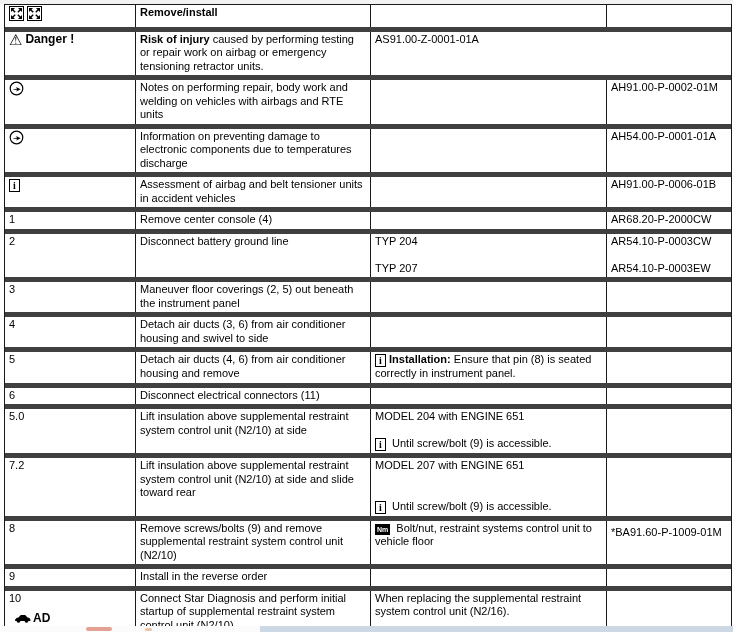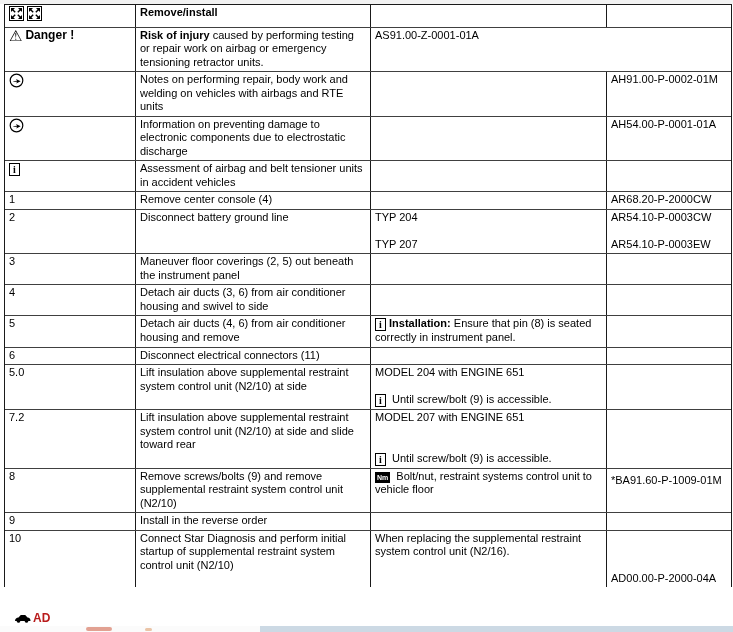--- a/index.html
+++ b/index.html
@@ -1,20 +1,20 @@
 <!DOCTYPE html>
 <html><head>
 <meta charset="utf-8">
 <style>
   html,body{margin:0;padding:0;}
   body{font-family:"Liberation Sans",sans-serif;background:#ffffff;}
   #page{position:relative;width:733px;height:632px;background:#ffffff;overflow:hidden;}
   #top-strip{position:absolute;left:0;top:0;width:733px;height:4px;background:#f2f2f2;}
   #doc-table{position:absolute;left:4px;top:4px;width:726px;border-left:1px solid #1a1a1a;border-top:1px solid #1a1a1a;border-right:1px solid #1a1a1a;background:#fff;}
-  .tr{display:flex;border-bottom:1px solid #404040;align-items:stretch;}
+  .tr{display:flex;border-bottom:5px solid #404040;align-items:stretch;}
   .tr.last{border-bottom:none;}
   .td{padding:1px 4px 2px 4px;font-size:11px;line-height:13.5px;color:#000;box-sizing:border-box;}
   .td-step{width:131px;border-right:1px solid #1a1a1a;}
   .td-desc{width:235px;border-right:1px solid #1a1a1a;}
   .td-extra{width:236px;border-right:1px solid #1a1a1a;}
   .td-code{flex:1;display:flex;flex-direction:column;}
   .td-code.align-bottom{justify-content:flex-end;padding-bottom:1px;}
   .td-code.align-nm{justify-content:flex-end;padding-bottom:25px;}
   .bold{font-weight:bold;}
   .step-bold{font-weight:bold;font-size:12px;}
@@ -22,21 +22,21 @@
   .block{margin:0;}
   .codeline{white-space:nowrap;}
   
   .ic{display:inline-block;vertical-align:middle;}
   .ic-expand{margin-right:3px;}
   .ic-danger{font-size:15px;line-height:14px;margin-right:3px;vertical-align:-2px;}
   .ic-info{border:1px solid #000;width:9px;height:11px;font-family:"Liberation Serif",serif;font-weight:bold;font-size:10px;text-align:center;line-height:11px;vertical-align:-1px;margin-right:3px;background:#fff;}
   .ic-nm{background:#000;color:#fff;font-weight:bold;font-size:7px;line-height:9px;padding:1px 2px;margin-right:3px;vertical-align:0px;}
   .ic-hand{margin-right:4px;}
   .ic-car{margin-right:2px;vertical-align:-1px;}
-  #footer-left{position:absolute;left:14px;top:611px;font-size:12px;font-weight:bold;color:#b91c1c;}
+  #footer-left{position:absolute;left:14px;top:611px;font-size:12px;font-weight:bold;color:#000000;}
   #bottom-strip{position:absolute;left:0;bottom:0;width:733px;height:6px;background:#fbfbfb;}
   #strip-blue{position:absolute;left:260px;bottom:0;width:473px;height:6px;}
   #strip-smudge{position:absolute;left:86px;bottom:1px;width:26px;height:4px;border-radius:2px;opacity:0.75;}
   #strip-dot{position:absolute;left:145px;bottom:1px;width:7px;height:3px;border-radius:2px;opacity:0.6;}
 </style>
 </head>
 <body>
 
 <div id="page">
   <div id="top-strip"></div>
@@ -72,30 +72,33 @@
         <div class="td td-extra"></div>
         <div class="td td-code">
           <div class="codeline">AH91.00-P-0002-01M</div>
         </div>
       </div>
       <div class="tr">
         <div class="td td-step"><span class="ic ic-hand"><svg width="15" height="15" viewBox="0 0 15 15">
               <circle cx="7.5" cy="7.5" r="6.3" fill="#fff" stroke="#000" stroke-width="1.2"></circle>
               <path fill="#000" d="M3.8 8.6c1.6-.6 2.8-.8 4.2-.8L7 6l4.6 2.2L7.2 10.4l.9-1.7c-1.5 0-2.9.3-4.3-.1z"></path>
             </svg></span></div>
-        <div class="td td-desc"><span>Information on preventing damage to electronic components due to electrostatic discharge</span></div>
+        <div class="td td-desc"><span>Information on preventing damage to electronic components due to temperatures discharge</span></div>
         <div class="td td-extra"></div>
         <div class="td td-code">
           <div class="codeline">AH54.00-P-0001-01A</div>
         </div>
       </div>
       <div class="tr">
         <div class="td td-step"><span class="ic ic-info">i</span></div>
         <div class="td td-desc"><span>Assessment of airbag and belt tensioner units in accident vehicles</span></div>
         <div class="td td-extra"></div>
+        <div class="td td-code">
+          <div class="codeline">AH91.00-P-0006-01B</div>
+        </div>
       </div>
       <div class="tr">
         <div class="td td-step"><span class="">1</span></div>
         <div class="td td-desc"><span>Remove center console (4)</span></div>
         <div class="td td-extra"></div>
         <div class="td td-code">
           <div class="codeline">AR68.20-P-2000CW</div>
         </div>
       </div>
       <div class="tr">

